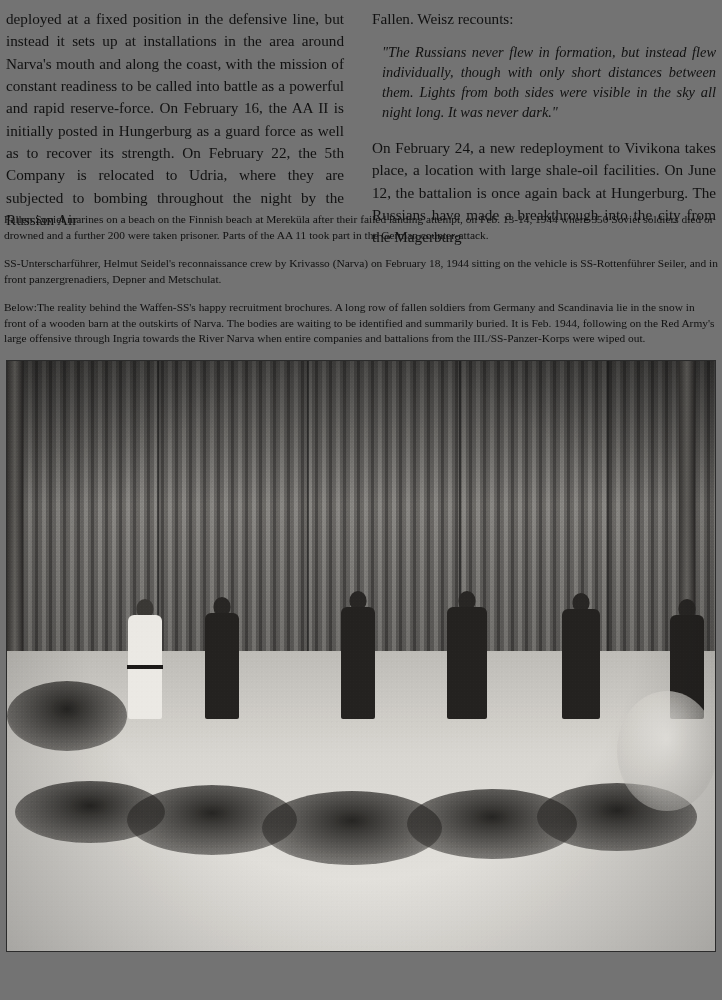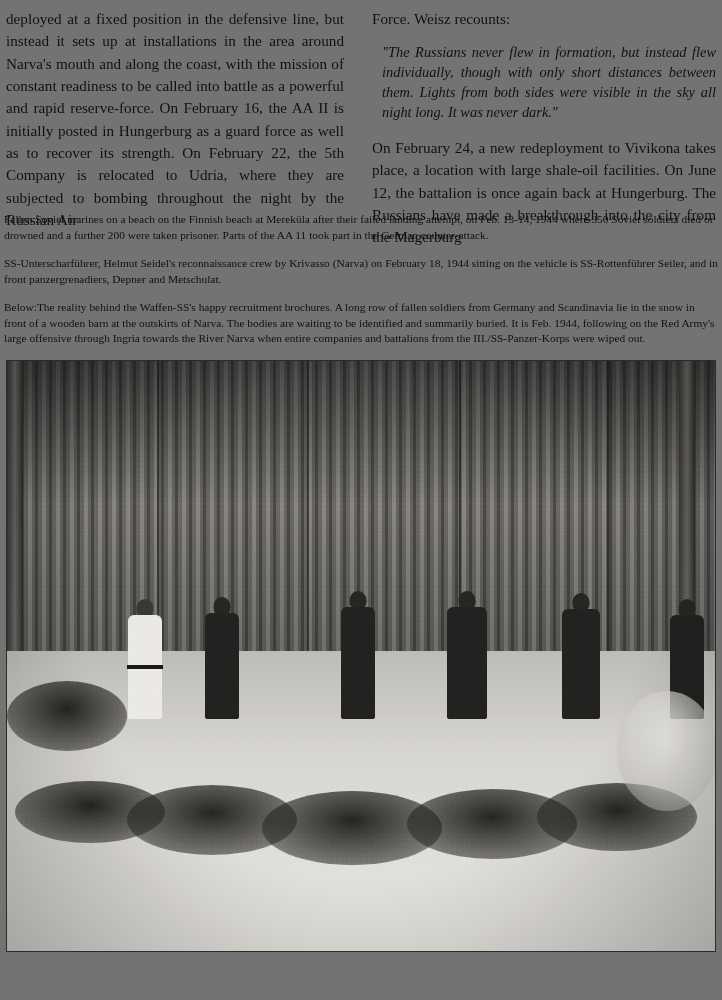--- a/index.html
+++ b/index.html
@@ -177,21 +177,21 @@
 
 <div class="page">
 
   <div class="columns">
 
     <div class="col left">
       <p class="body-par">deployed at a fixed position in the defensive line, but instead it sets up at installations in the area around Narva's mouth and along the coast, with the mission of constant readiness to be called into battle as a powerful and rapid reserve-force. On February 16, the AA II is initially posted in Hungerburg as a guard force as well as to recover its strength. On February 22, the 5th Company is relocated to Udria, where they are subjected to bombing throughout the night by the Russian Air</p>
     </div>
 
     <div class="col right">
-      <p class="body-par"><span>Force. </span><b>Weisz</b><span> recounts:</span></p>
+      <p class="body-par"><span>Fallen. </span><b>Weisz</b><span> recounts:</span></p>
 
       <p class="quote-par">"The Russians never flew in formation, but instead flew individually, though with only short distances between them. Lights from both sides were visible in the sky all night long. It was never dark."</p>
 
       <p class="body-par">On February 24, a new redeployment to Vivikona takes place, a location with large shale-oil facilities. On June 12, the battalion is once again back at Hungerburg. The Russians have made a breakthrough into the city from the Magerburg</p>
     </div>
   </div>
 
   <div class="captions">
     <div class="caption">Fallen Soviet marines on a beach on the Finnish beach at Mereküla after their failed  landing attempt, on Feb. 13-14, 1944 where 350 Soviet soldiers died or drowned and a further 200 were taken prisoner. Parts of the AA 11 took part in the German counter-attack.</div>
     <div class="caption">SS-Unterscharführer, Helmut Seidel's reconnaissance crew by Krivasso (Narva) on February 18, 1944 sitting on the vehicle is SS-Rottenführer Seiler, and in front panzergrenadiers, Depner and Metschulat.</div>

